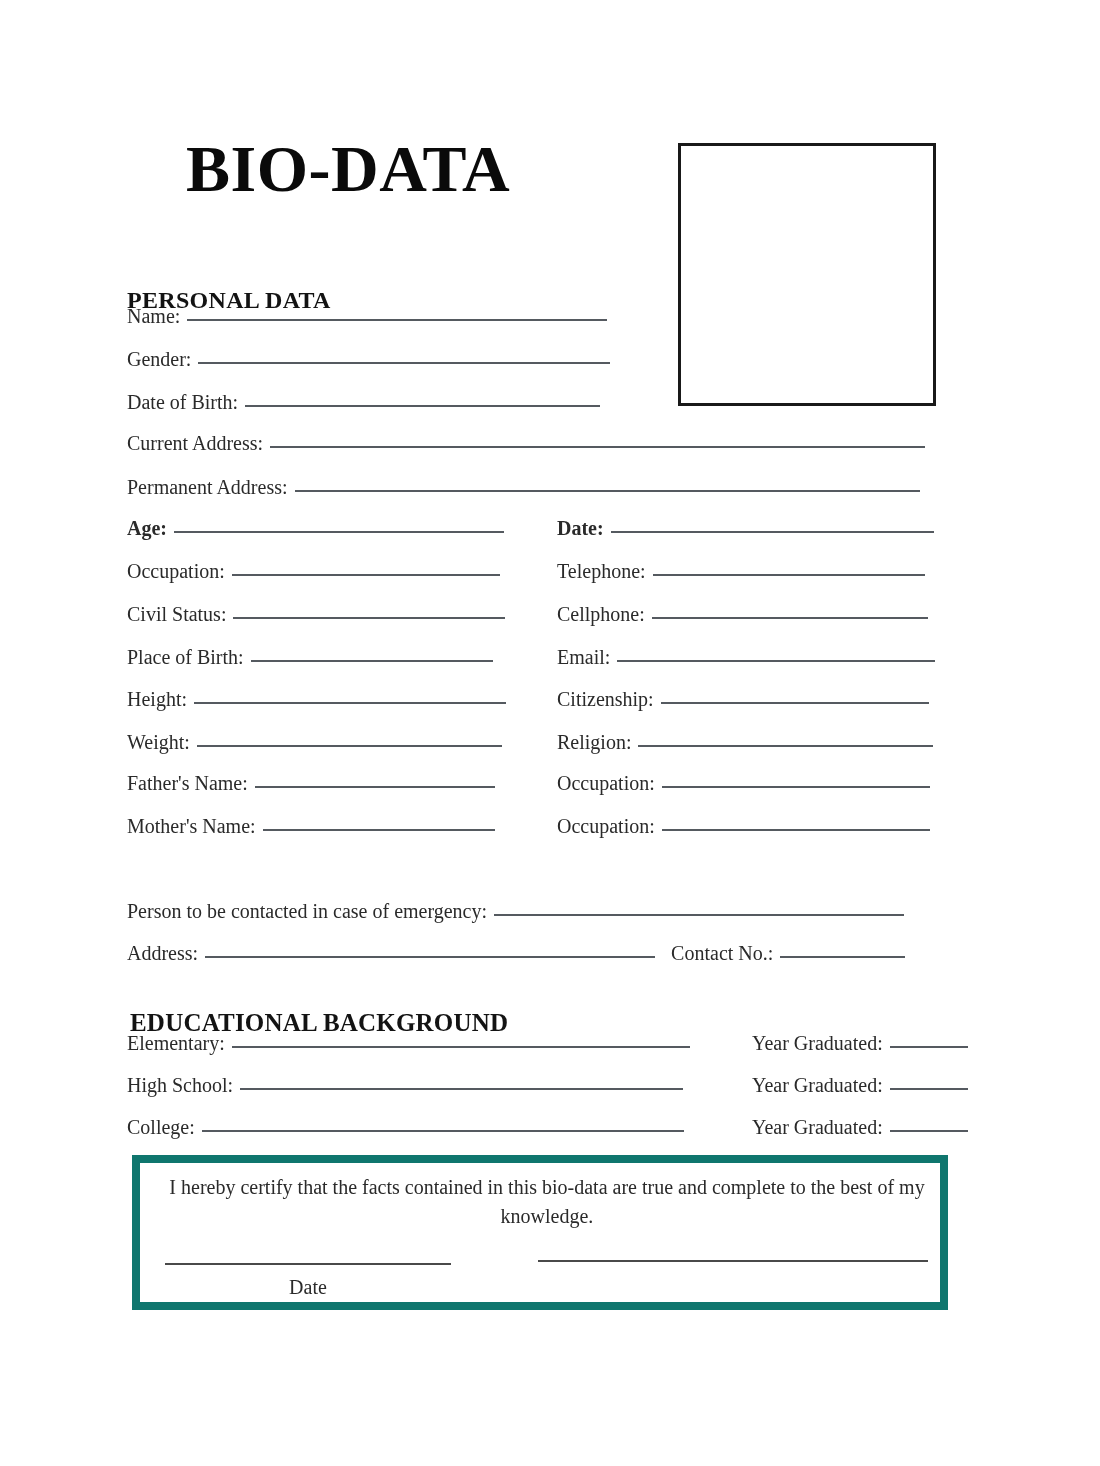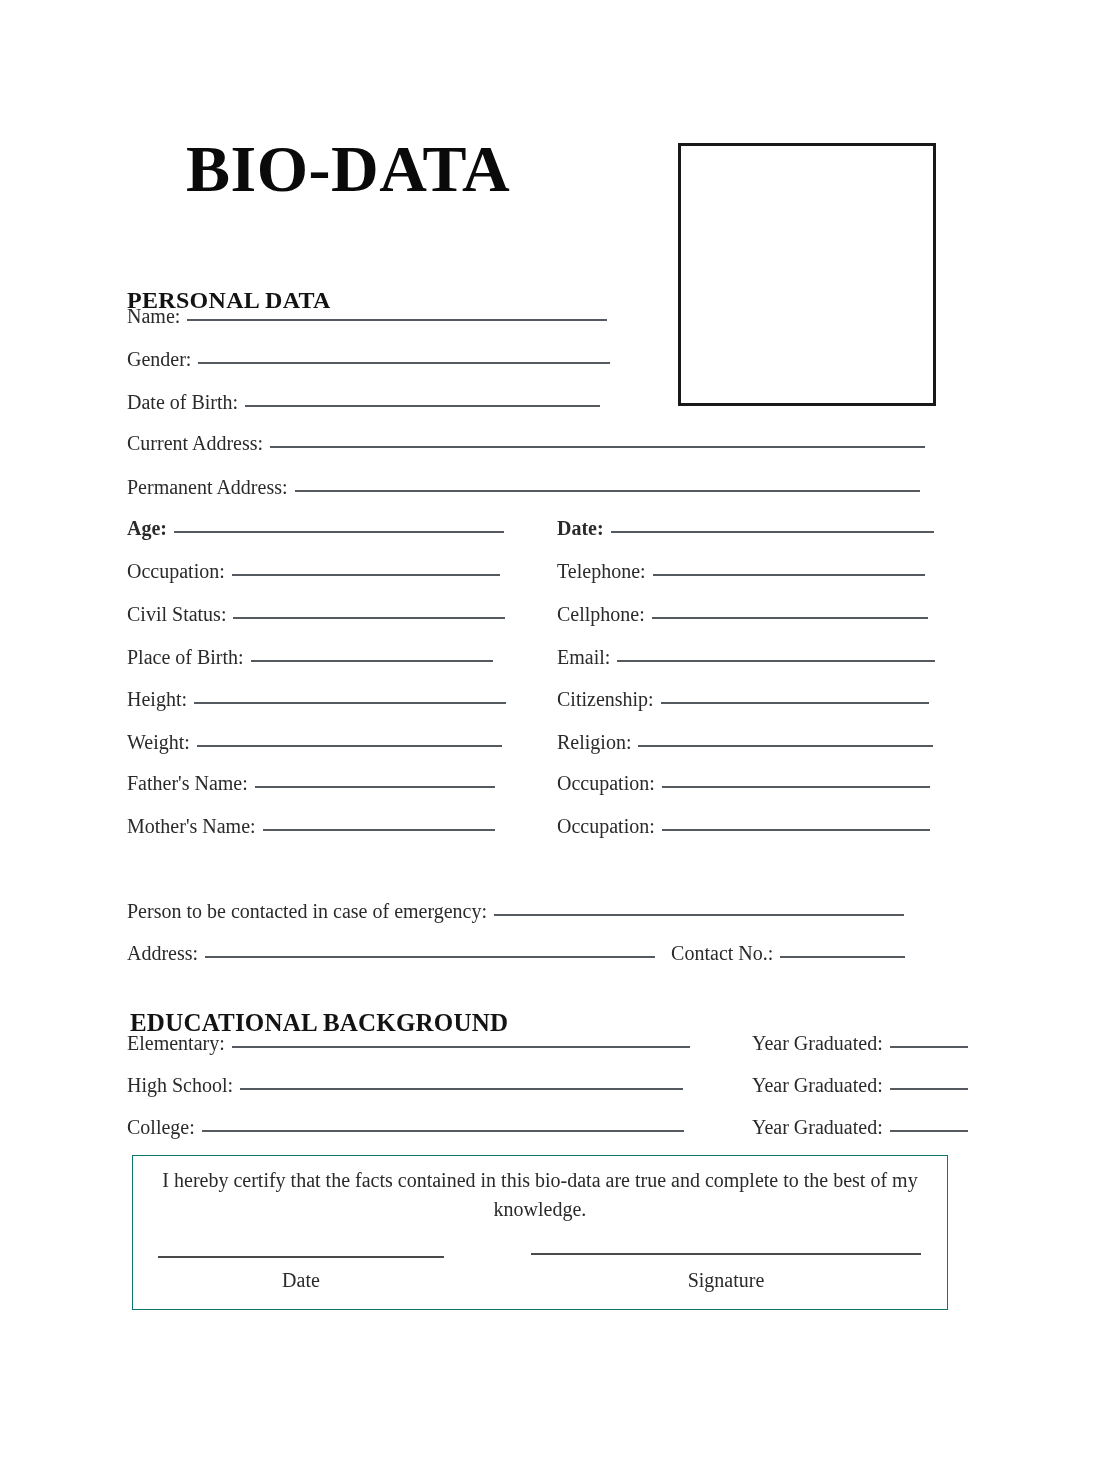--- a/index.html
+++ b/index.html
@@ -130,21 +130,21 @@
     margin-left: 48px;
   }
 
   
   .cert-box {
     position: absolute;
     left: 132px;
     top: 1155px;
     width: 816px;
     height: 155px;
-    border: 1px solid #0f766e;
+    border: 8px solid #0f766e;
     box-sizing: border-box;
     background: #ffffff;
   }
   .cert-text {
     position: absolute;
     left: 14px;
     top: 10px;
     width: 786px;
     text-align: center;
     font-size: 20px;
@@ -305,16 +305,15 @@
   <div class="yg" style="top:1116px">
     <span class="lbl" style="padding-right:7px">Year Graduated:</span>
     <span class="rule" style="width:78px"></span>
   </div>
 
   <div class="cert-box">
     <div class="cert-text">I hereby certify that the facts contained in this bio-data are true and complete to the best of my knowledge.</div>
     <div class="sig-line date-line"></div>
     <div class="sig-line sign-line"></div>
     <div class="sig-label date-label">Date</div>
-    <div class="sig-label sign-label">Signature</div>
   </div>
 
 </div>
 
 </body></html>

